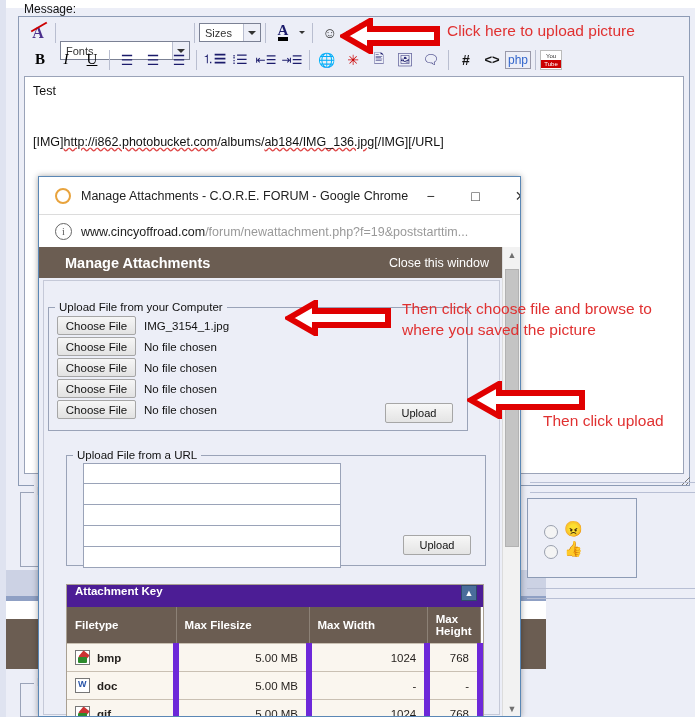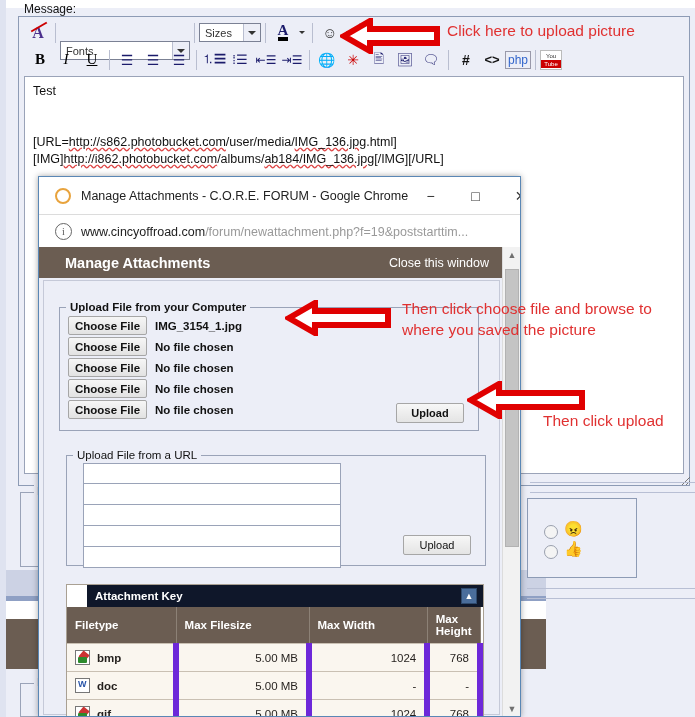--- a/index.html
+++ b/index.html
@@ -94,39 +94,39 @@
   #vb-header{position:absolute;left:0;top:0;width:464px;height:31px;background:#6b5d52;
      display:flex;align-items:center;justify-content:space-between;}
   #vb-header-title{margin-left:26px;color:#fff;font-size:14.5px;font-weight:bold;}
   #vb-close-link{margin-right:14px;color:#fff;font-size:12.5px;}
 
   #vb-body{position:absolute;left:4px;top:33px;width:457px;height:435px;background:#eceef7;border:1px solid #c5c9d8;box-sizing:border-box;}
 
   fieldset.vbfs{position:absolute;border:1px solid #9aa3b8;margin:0;padding:0;background:#eceef7;}
   legend.vbleg{font-size:11.5px;color:#111;padding:0 4px;margin-left:6px;}
 
-  #fs-computer{left:15px;top:20px;width:418px;height:128px;font-weight:bold;}
+  #fs-computer{left:4px;top:20px;width:418px;height:128px;}
   .file-row{display:flex;align-items:center;height:21px;margin:0 0 0 8px;}
   .choose-btn{width:79px;height:19px;background:linear-gradient(#f6f6f6,#e2e2e2);
      border:1px solid #a6a6a6;border-radius:2px;font-size:11.5px;color:#111;
      display:flex;align-items:center;justify-content:center;box-sizing:border-box;}
   .file-name{margin-left:8px;font-size:11.5px;color:#111;}
 
   #fs-url{left:22px;top:168px;width:418px;height:115px;}
   .url-input{width:258px;height:21px;background:#fff;border:1px solid #9aa3b8;box-sizing:border-box;
      margin-left:16px;display:block;}
   .url-input + .url-input{border-top:none;}
   .upload-btn{width:68px;height:20px;background:linear-gradient(#f7f7f7,#e4e4e4);
      border:1px solid #a6a6a6;border-radius:2px;font-size:11px;color:#111;
      display:flex;align-items:center;justify-content:center;box-sizing:border-box;}
 
   
   #att-key{position:absolute;left:22px;top:303px;width:418px;background:#fff;
      border:1px solid #a9a093;box-sizing:border-box;}
-  #att-key-head{height:22px;background:#0f172a;display:flex;align-items:center;justify-content:space-between;margin-left:20px;}
+  #att-key-head{height:22px;background:#4c1d95;display:flex;align-items:flex-start;justify-content:space-between;}
   #att-key-head .akt{margin-left:8px;color:#fff;font-size:11.5px;font-weight:bold;}
   #collapse-icon{margin-right:6px;width:14px;height:14px;background:#4a6d9b;color:#fff;font-size:9px;
      display:flex;align-items:center;justify-content:center;border:1px solid #2f4a6d;}
   table.akeytbl{border-collapse:collapse;width:100%;}
   table.akeytbl th{background:#6b5d52;color:#fff;font-size:11.5px;font-weight:bold;text-align:left;
      padding:6px 8px;border-right:1px solid #8c8176;}
   table.akeytbl td{background:#faf6ef;color:#231f1c;font-size:11.5px;padding:6px 8px;
      border-top:1px solid #c9c0b3;border-right:6px solid #6d28d9;text-align:right;}
   .ftype{display:flex;align-items:center;gap:7px;font-weight:bold;}
   .fico{width:15px;height:15px;border:1px solid #777;background:#fff;display:inline-block;
@@ -254,23 +254,20 @@
           <span style="font-size:6px;color:#fff;background:#c00;display:block;">Tube</span>
         </span>
       </div>
     </div>
   </div>
 
   <div id="msg-box">
     <div>Test</div>
     <div>&nbsp;</div>
     <div>&nbsp;</div>
-    <div>
-      <span>[URL=</span><span class="spell">http://s862.photobucket.com</span><span>/user/media/</span><span class="spell">IMG_136.jpg</span><span>.html]</span>
-    </div>
     <div>
       <span>[IMG]</span><span class="spell">http://i862.photobucket.com</span><span>/albums/</span><span class="spell">ab184</span><span class="spell">/IMG_136.jpg</span><span>[/IMG][/URL]</span>
     </div>
   </div>
 
   <div id="resize-grip">
     <svg width="10" height="10">
         <line x1="9" y1="1" x2="1" y2="9" stroke="#777" stroke-width="1"></line>
         <line x1="9" y1="5" x2="5" y2="9" stroke="#777" stroke-width="1"></line>
       </svg>

